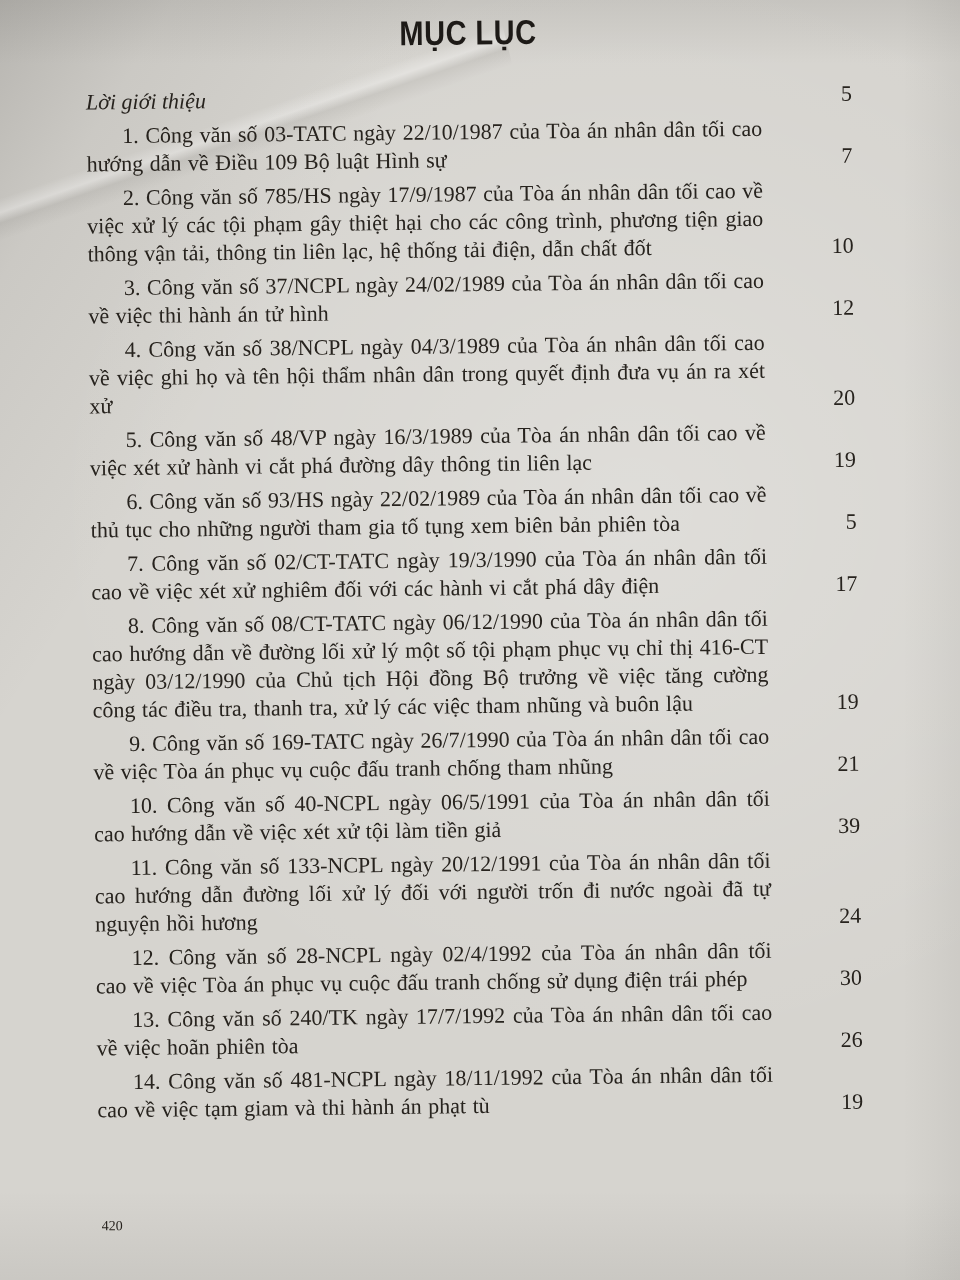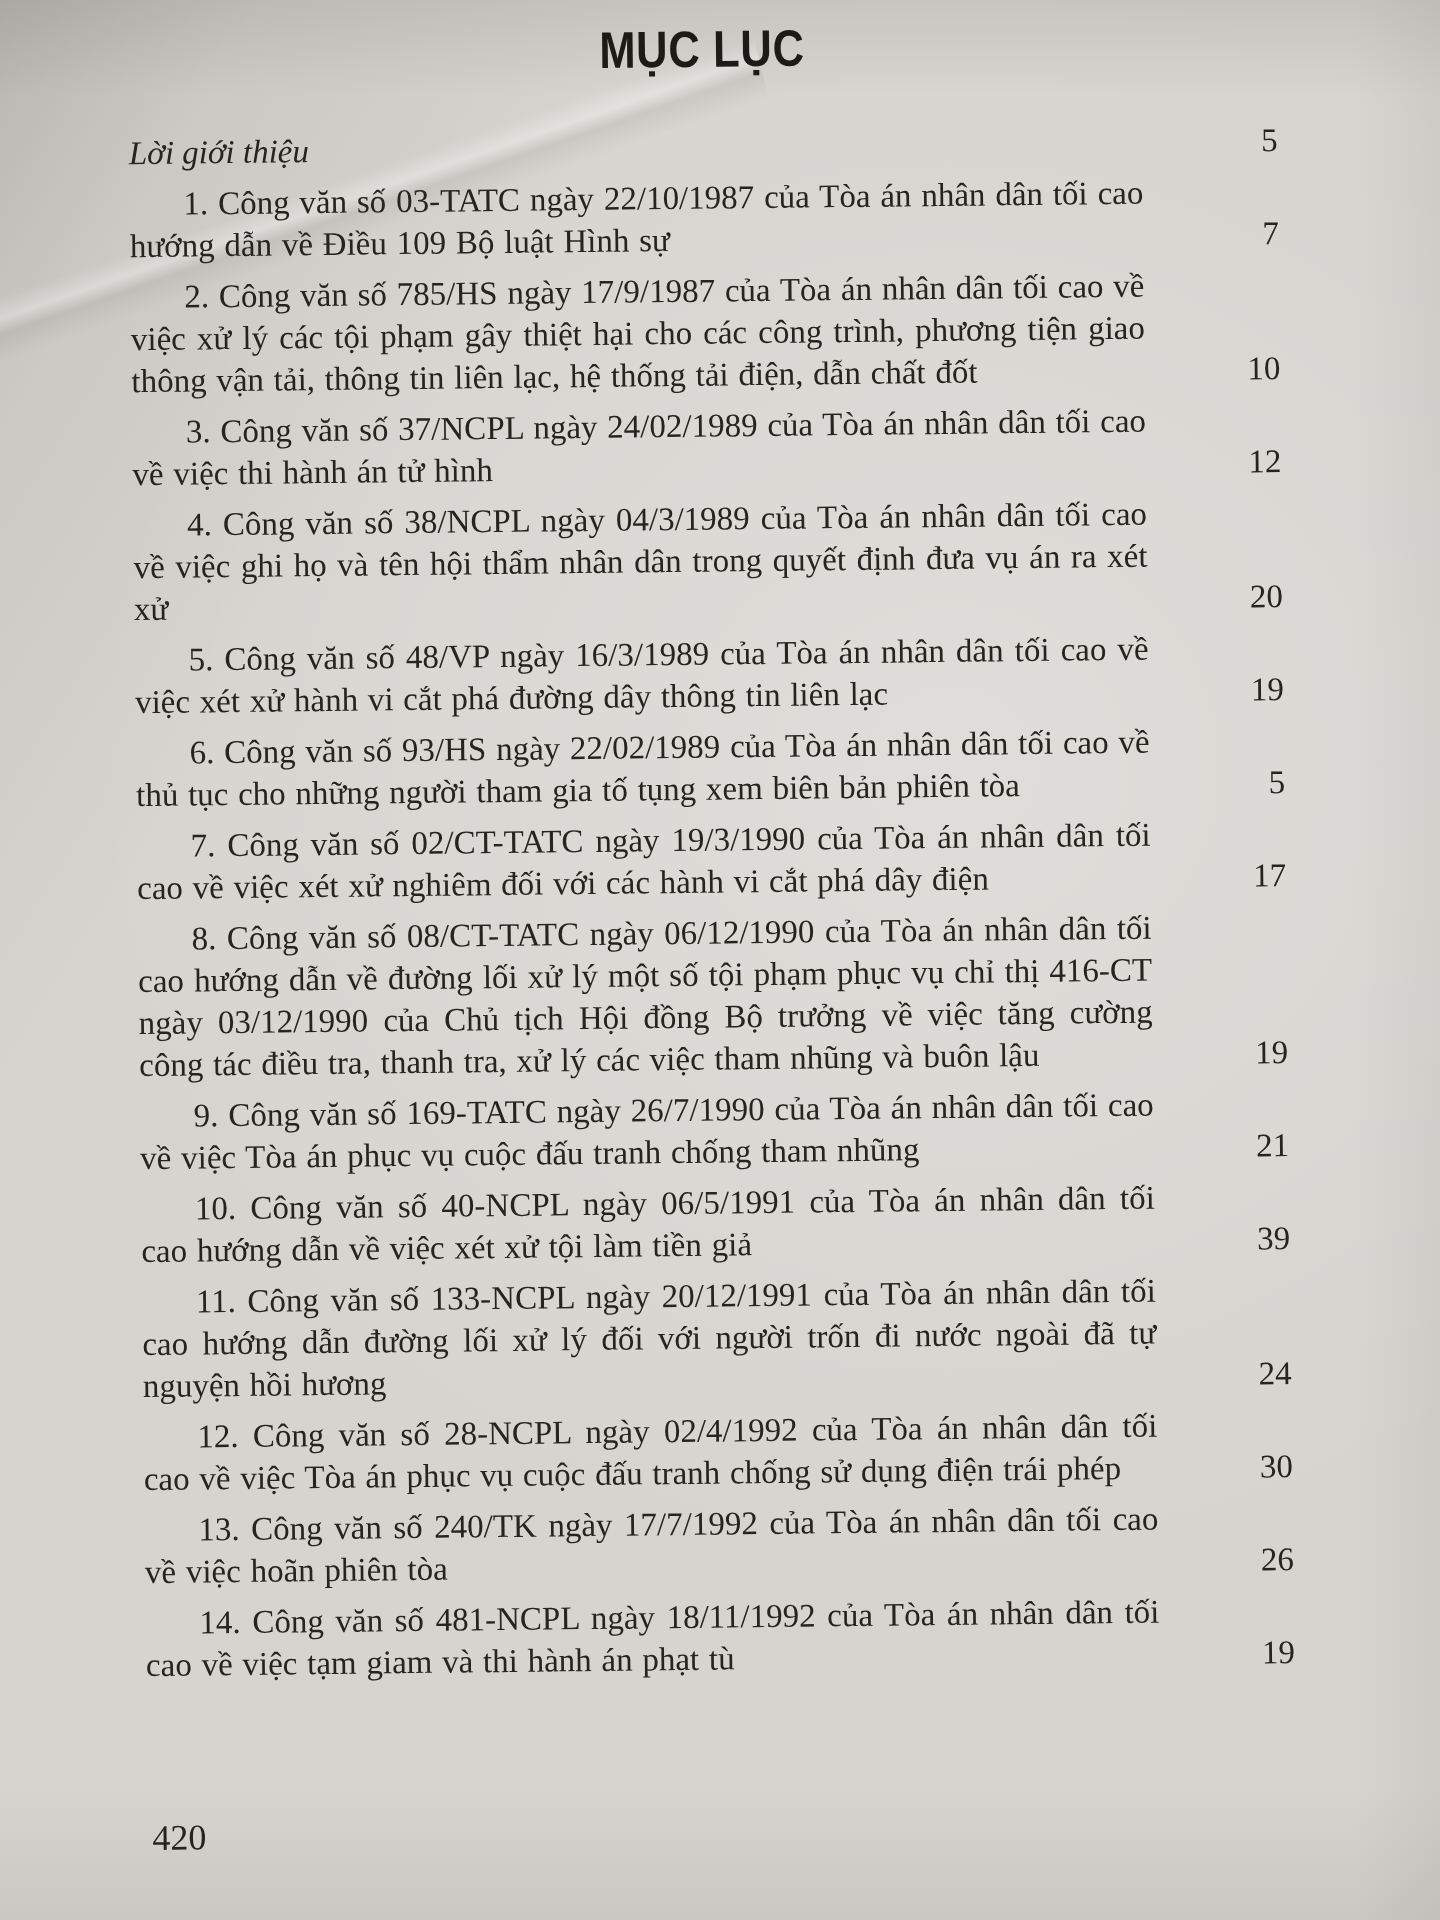--- a/index.html
+++ b/index.html
@@ -86,21 +86,21 @@
     flex: 0 0 82px;
     margin-left: 8px;
     text-align: right;
     font-size: 22px;
     line-height: 28px;
   }
   .footer-page-number {
     position: absolute;
     left: 95px;
     top: 1208px;
-    font-size: 24px;
+    font-size: 14px;
     line-height: 28px;
   }
 </style>
 </head>
 <body>
 
 <div class="crease"></div>
 
 <div class="sheet">
 

